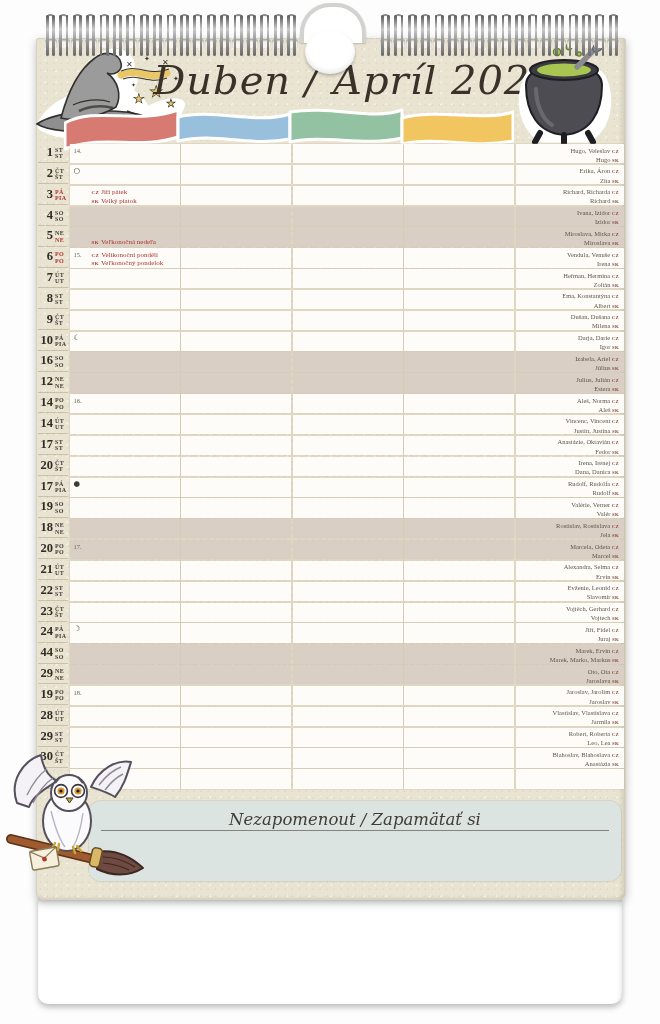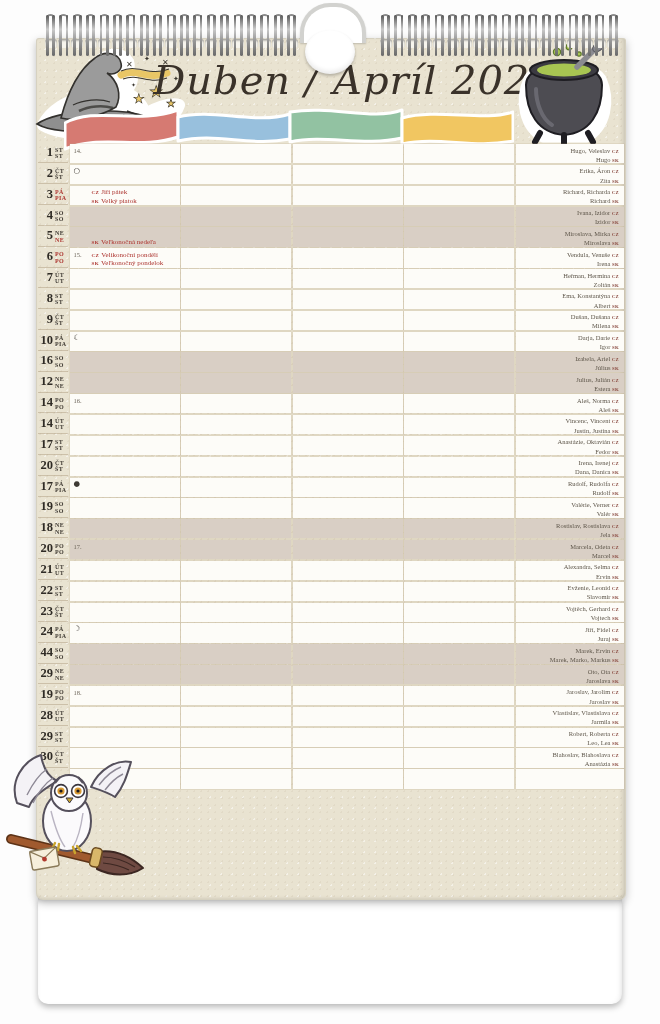--- a/index.html
+++ b/index.html
@@ -906,20 +906,24 @@
     <div class="c"></div>
     <div class="c"></div>
     <div class="c"></div>
     <div class="c names">
       <span class="nline"><span class="nm"></span><b class="nlab"></b></span>
       <span class="nline"><span class="nm"></span><b class="nlab"></b></span>
     </div>
   </div>
 </div>
 
+    <div class="notebox">
+      <div class="note-title">Nezapomenout / Zapamätať si</div>
+      <div class="note-line"></div>
+    </div>
 
     <svg class="owl" viewBox="0 0 152 142">
       <path d="M8,88 L98,110" stroke="#5d3317" stroke-width="10" stroke-linecap="round"></path>
       <path d="M8,88 L98,110" stroke="#a05a2f" stroke-width="6.5" stroke-linecap="round"></path>
       <path d="M94,101 C112,98 128,106 140,117 C126,126 108,125 94,118 Z" fill="#6f4a42" stroke="#3c2722" stroke-width="2" stroke-linejoin="round"></path>
       <path d="M100,106 C112,106 124,111 132,116 M100,112 C110,113 120,116 126,119" stroke="#3c2722" stroke-width="1.2" fill="none"></path>
       <rect x="88" y="97" width="10" height="19" rx="3.5" fill="#d9b86a" stroke="#6b4a1f" stroke-width="1.5" transform="rotate(13 93 106)"></rect>
       <path d="M14,52 C6,30 20,10 38,4 C40,17 46,26 54,30 C44,37 30,44 26,56 Z" fill="#f4f2f6" stroke="#55505c" stroke-width="2" stroke-linejoin="round"></path>
       <path d="M24,44 C30,32 38,22 44,18 M30,52 C36,40 44,31 50,27" stroke="#8d8895" stroke-width="1.4" fill="none"></path>
       <path d="M88,36 C96,18 114,8 128,11 C124,24 121,35 112,46 C104,41 94,38 88,36 Z" fill="#f4f2f6" stroke="#55505c" stroke-width="2" stroke-linejoin="round"></path>

